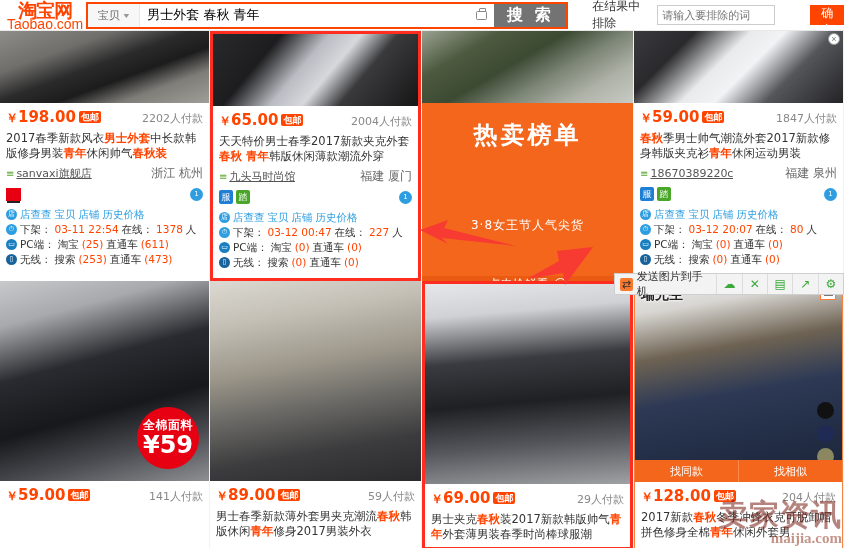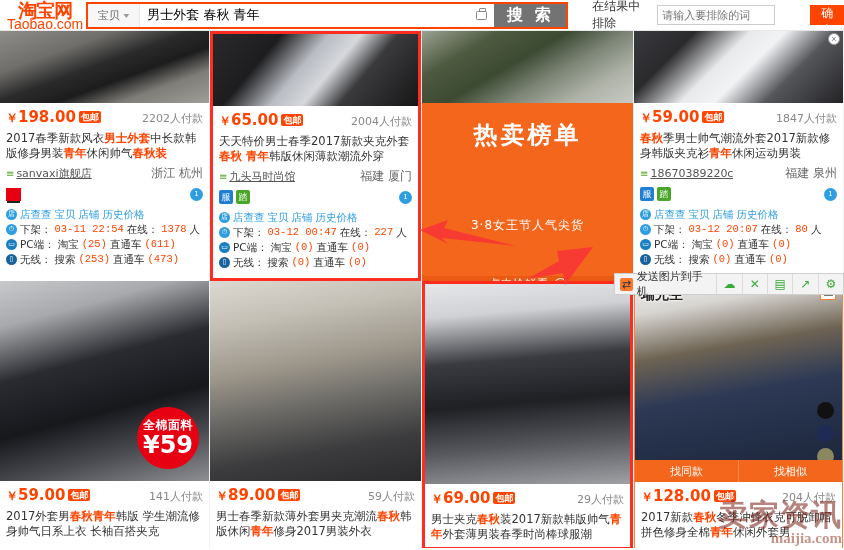--- a/index.html
+++ b/index.html
@@ -218,21 +218,21 @@
     width: 11px; height: 11px; border-radius: 50%; flex: none;
     display:flex; align-items:center; justify-content:center;
     font-size:7px; color:#fff;
   }
   .ic.i1 { background:#2f9ee0; }
   .ic.i2 { background:#2f9ee0; }
   .ic.i3 { background:#1a7fc1; }
   .ic.i4 { background:#18639b; }
   .lnk { color:#2f9ee0; cursor:pointer; }
   .lbl { color:#333; }
-  .num { color:#ff4400;font-family:Liberation Mono, monospace; }
+  .num { color:#ff4400; }
 
   
   .promo {
     position: absolute; left: 0; right: 0; top: 72px; bottom: 0;
     background: #f4661b; display: flex; flex-direction: column;
     align-items: center; font-family: "DejaVu Sans", sans-serif; gap: 24px;
   }
   .promo-t1 {
     color: #fff; font-size: 24px; font-weight: bold;
     letter-spacing: 3px; margin-top: 16px;
@@ -534,23 +534,20 @@
           <span class="t2">¥59</span>
         </div>
       </div>
       <div class="info">
         <div class="price-row">
           <div class="price">
             <span class="yen">￥</span><span>59.00</span><span class="ship">包邮</span>
           </div>
           <div class="deal">141人付款</div>
         </div>
-        <div class="title">
-          <span>2017外套男</span><span class="kw">春秋青年</span><span>韩版 学生潮流修身帅气日系上衣 长袖百搭夹克</span>
-        </div>
       </div>
     </div>
   </div>
 
   <div class="cell">
     <div class="card r2">
       <div class="photo ph6"></div>
       <div class="info">
         <div class="price-row">
           <div class="price">

